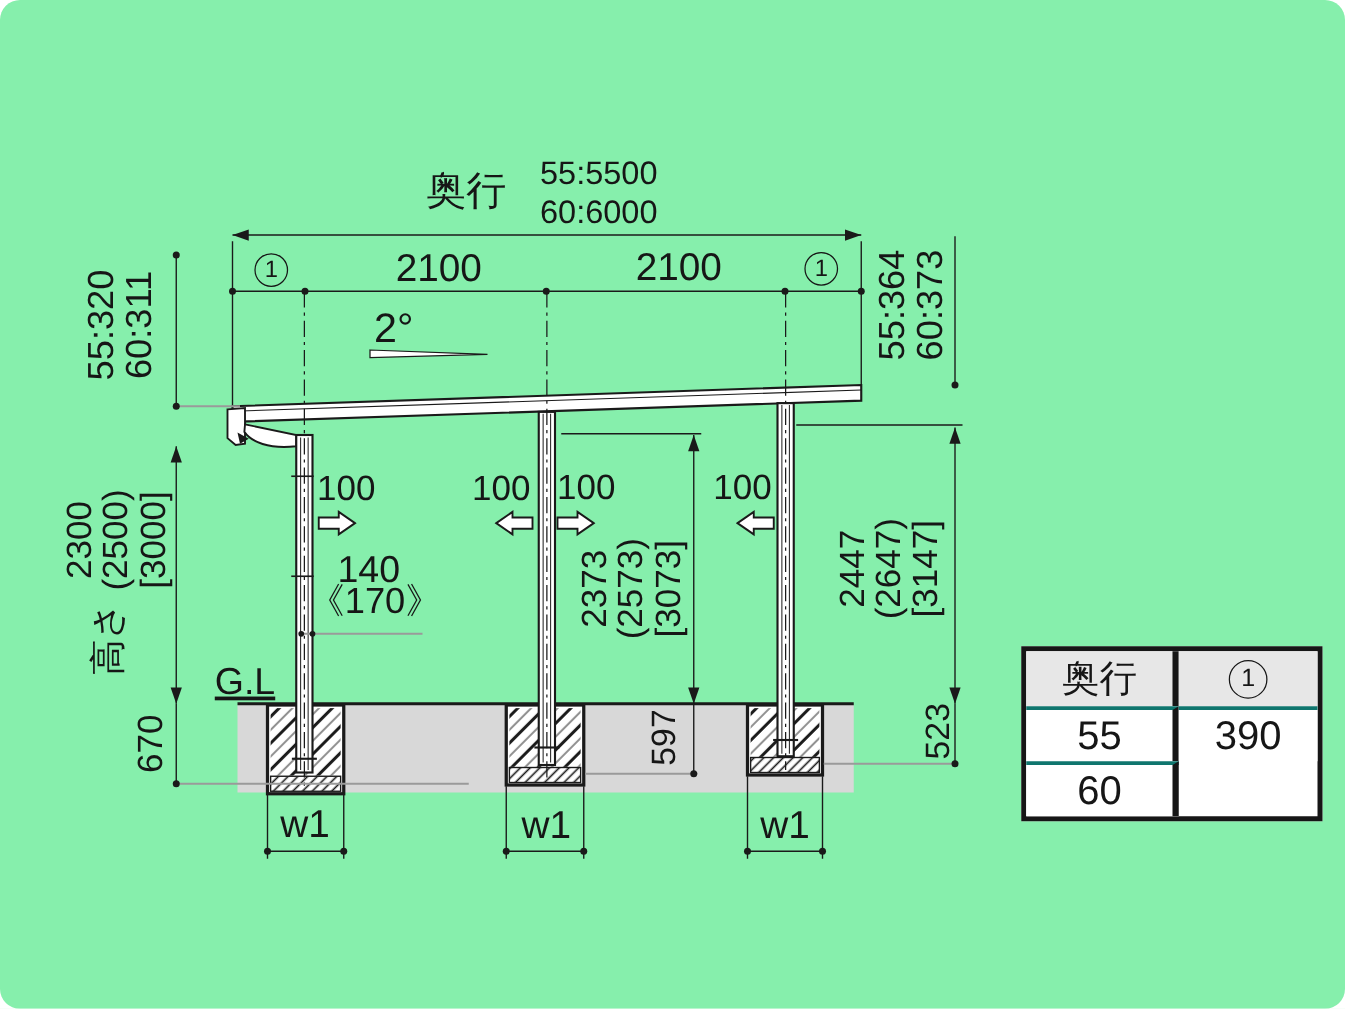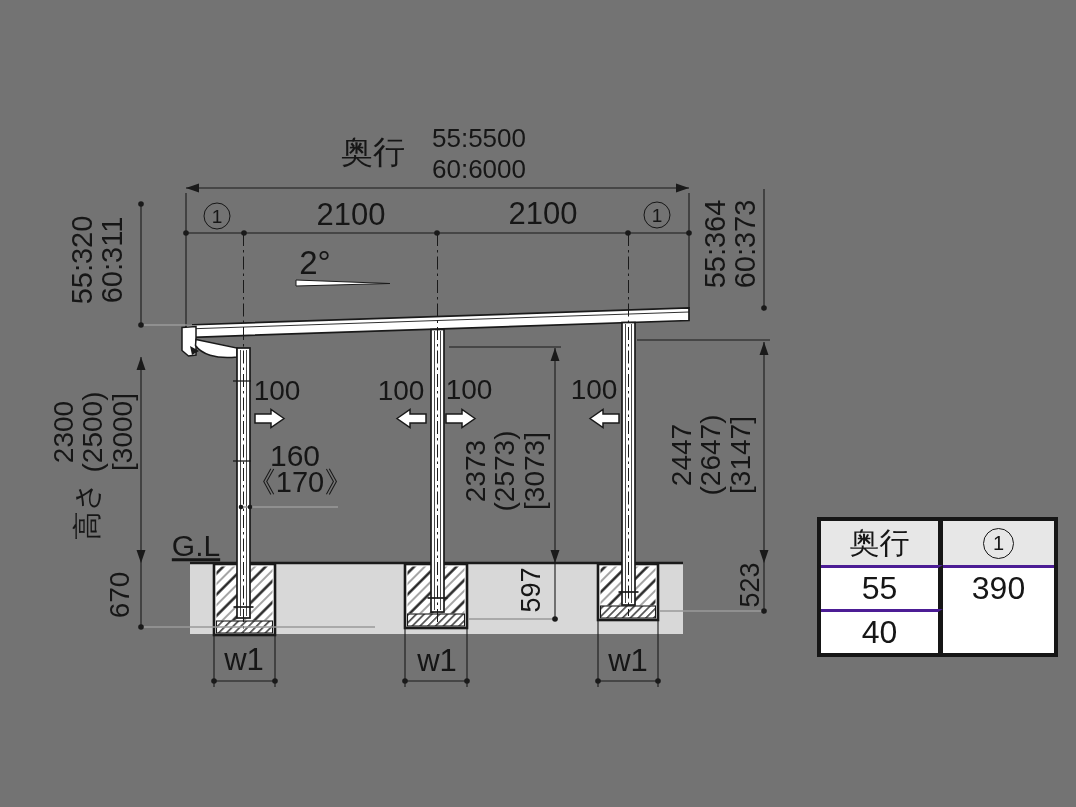--- a/index.html
+++ b/index.html
@@ -1,18 +1,18 @@
 <!DOCTYPE html>
 <html><head>
 <meta charset="utf-8">
 <style>
   html,body { margin:0; padding:0; background:#fff; }
   .stage {
-    position:relative; width:1076px; height:807px; background:#737373;
-    font-family:"Liberation Sans", sans-serif; color:#161616; overflow:hidden;
+    position:relative; width:1076px; height:807px; background:#86efac;
+    font-family:"Liberation Sans", sans-serif; color:#161616; overflow:hidden;border-radius:16px;
   }
   svg.geo { position:absolute; left:0; top:0; }
   .lbl {
     position:absolute; white-space:nowrap; text-align:center; line-height:1.05;
     transform:translate(-50%,-50%); color:#161616;
   }
   .lbl.rot { transform:translate(-50%,-50%) rotate(-90deg); }
   .lbl .ln { display:block; }
   .mark-circle {
     position:absolute; transform:translate(-50%,-50%);
@@ -24,21 +24,21 @@
     position:absolute; left:817px; top:517px; width:241px; height:140px;
     border:4px solid #161616; box-sizing:border-box; background:#fff;
     display:grid; grid-template-columns:122px 1fr; grid-template-rows:44px 1fr 1fr;
   }
   .spec-cell {
     display:flex; align-items:center; justify-content:center;
     font-size:32px; box-sizing:border-box; background:#fff;
   }
   .spec-cell.col1 { border-right:5px solid #161616; }
   .spec-cell.hdr { background:#e7e7e7; font-size:30px; }
-  .spec-cell.rowline { border-top:3px solid #4c1d95; }
+  .spec-cell.rowline { border-top:3px solid #0f766e; }
   .spec-table .mark-circle { position:static; transform:none; width:31px; height:31px; font-size:20px; }
 </style>
 </head>
 <body>
 
 <div class="stage">
 
   <svg class="geo" width="1076" height="807" viewBox="0 0 1076 807">
     <defs>
       <pattern id="hatch" width="15" height="15" patternUnits="userSpaceOnUse" patternTransform="rotate(-45)">
@@ -218,21 +218,21 @@
   <div class="lbl rot" style="left:730px;top:244px;font-size:29px;">
     <span class="ln">55:364</span>
     <span class="ln">60:373</span>
   </div>
 
   <div class="lbl" style="left:277px;top:391px;font-size:28px;">100</div>
   <div class="lbl" style="left:401px;top:391px;font-size:28px;">100</div>
   <div class="lbl" style="left:469px;top:390px;font-size:28px;">100</div>
   <div class="lbl" style="left:594px;top:390px;font-size:28px;">100</div>
 
-  <div class="lbl" style="left:295px;top:456px;font-size:30px;">160</div>
+  <div class="lbl" style="left:295px;top:456px;font-size:30px;">140</div>
   <div class="lbl" style="left:300px;top:482px;font-size:29px;">《170》</div>
 
   <div class="lbl rot" style="left:505px;top:471px;font-size:28px;">
     <span class="ln">2373</span>
     <span class="ln">(2573)</span>
     <span class="ln">[3073]</span>
   </div>
   <div class="lbl rot" style="left:711px;top:455px;font-size:28px;">
     <span class="ln">2447</span>
     <span class="ln">(2647)</span>
@@ -257,16 +257,16 @@
 
   <div class="spec-table">
     <div class="spec-cell hdr col1">奥行</div>
     <div class="spec-cell hdr">
       <span class="mark-circle">
           <span>1</span>
         </span>
     </div>
     <div class="spec-cell col1 rowline">55</div>
     <div class="spec-cell rowline">390</div>
-    <div class="spec-cell col1 rowline">40</div>
+    <div class="spec-cell col1 rowline">60</div>
   </div>
 
 </div>
 
 </body></html>

